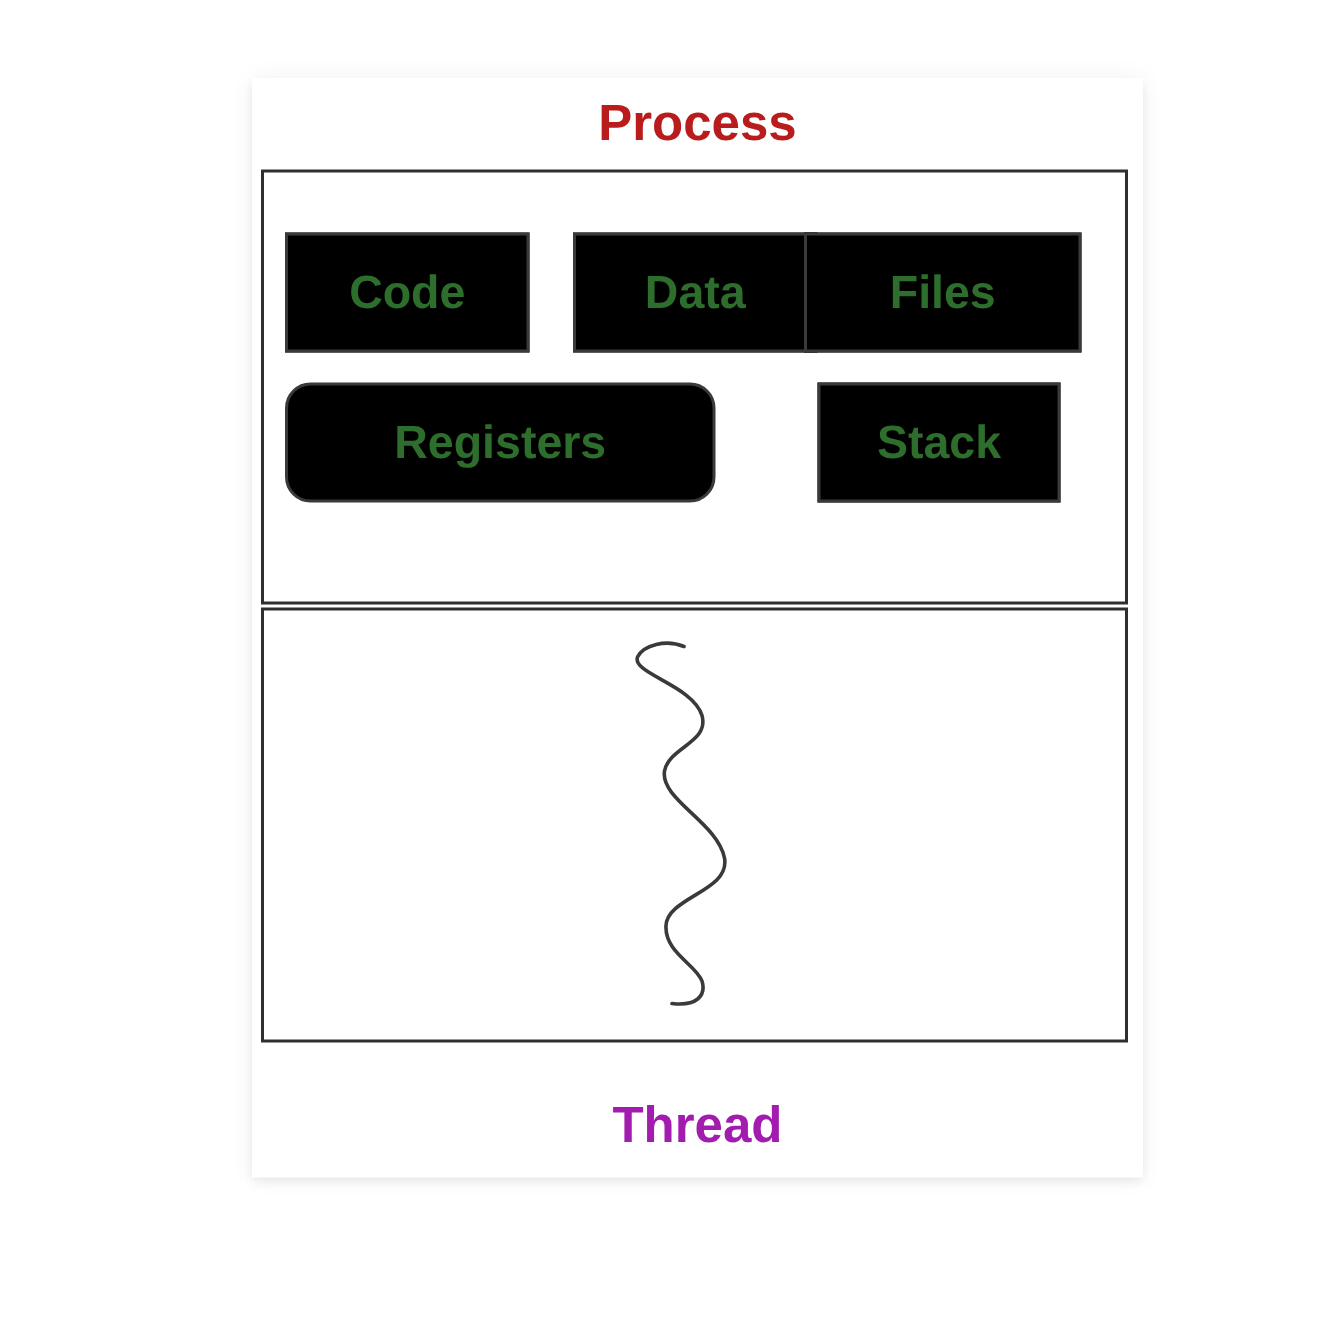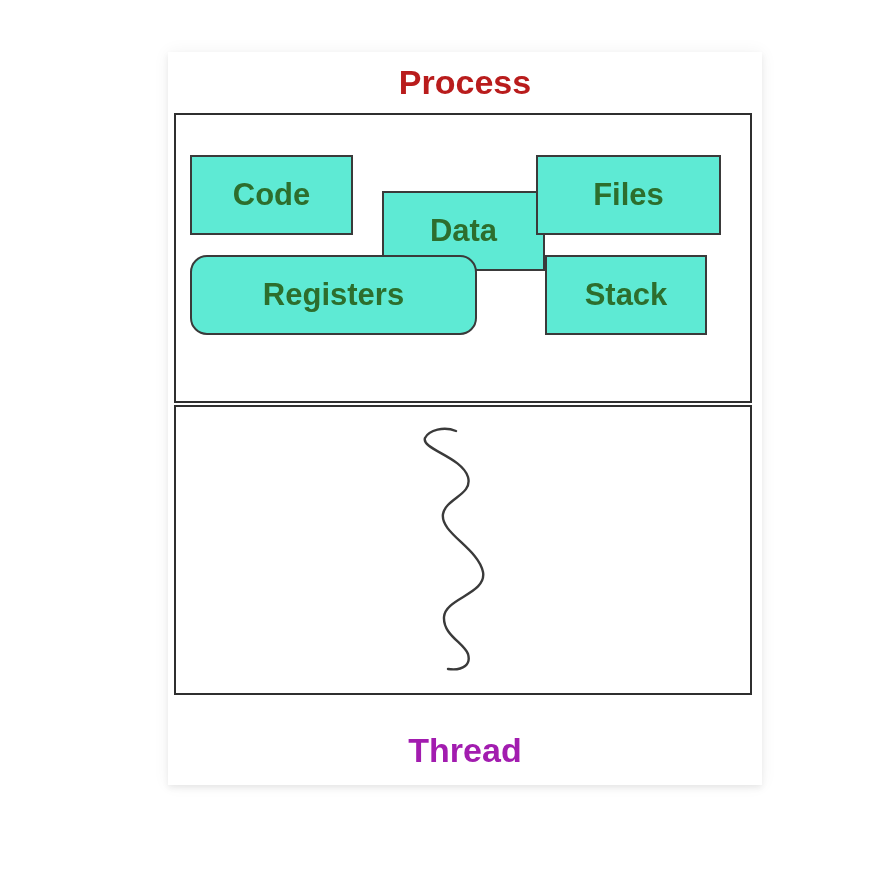--- a/index.html
+++ b/index.html
@@ -41,31 +41,31 @@
     height: 290px;
     border: 2px solid #2f2f2f;
     background: #ffffff;
     box-sizing: border-box;
   }
   .process-rect { top: 61px; }
   .thread-rect  { top: 353px; }
   .component-box {
     position: absolute;
     border: 2px solid #3a3a3a;
-    background: #5eead4;
+    background: #000000;
     box-sizing: border-box;
     display: flex;
     align-items: center;
     justify-content: center;
     font-size: 31px;
     font-weight: bold;
     color: #2d6e2d;
   }
   .box-code      { left: 22px;  top: 103px; width: 163px; height: 80px; }
-  .box-data      { left: 214px; top: 103px; width: 163px; height: 80px; margin-top: 36px; }
+  .box-data      { left: 214px; top: 103px; width: 163px; height: 80px; }
   .box-files     { left: 368px; top: 103px; width: 185px; height: 80px; }
   .box-registers { left: 22px;  top: 203px; width: 287px; height: 80px; border-radius: 17px; }
   .box-stack     { left: 377px; top: 203px; width: 162px; height: 80px; }
   .squiggle-svg {
     position: absolute;
     left: 0;
     top: 0;
     width: 100%;
     height: 100%;
     display: block;

